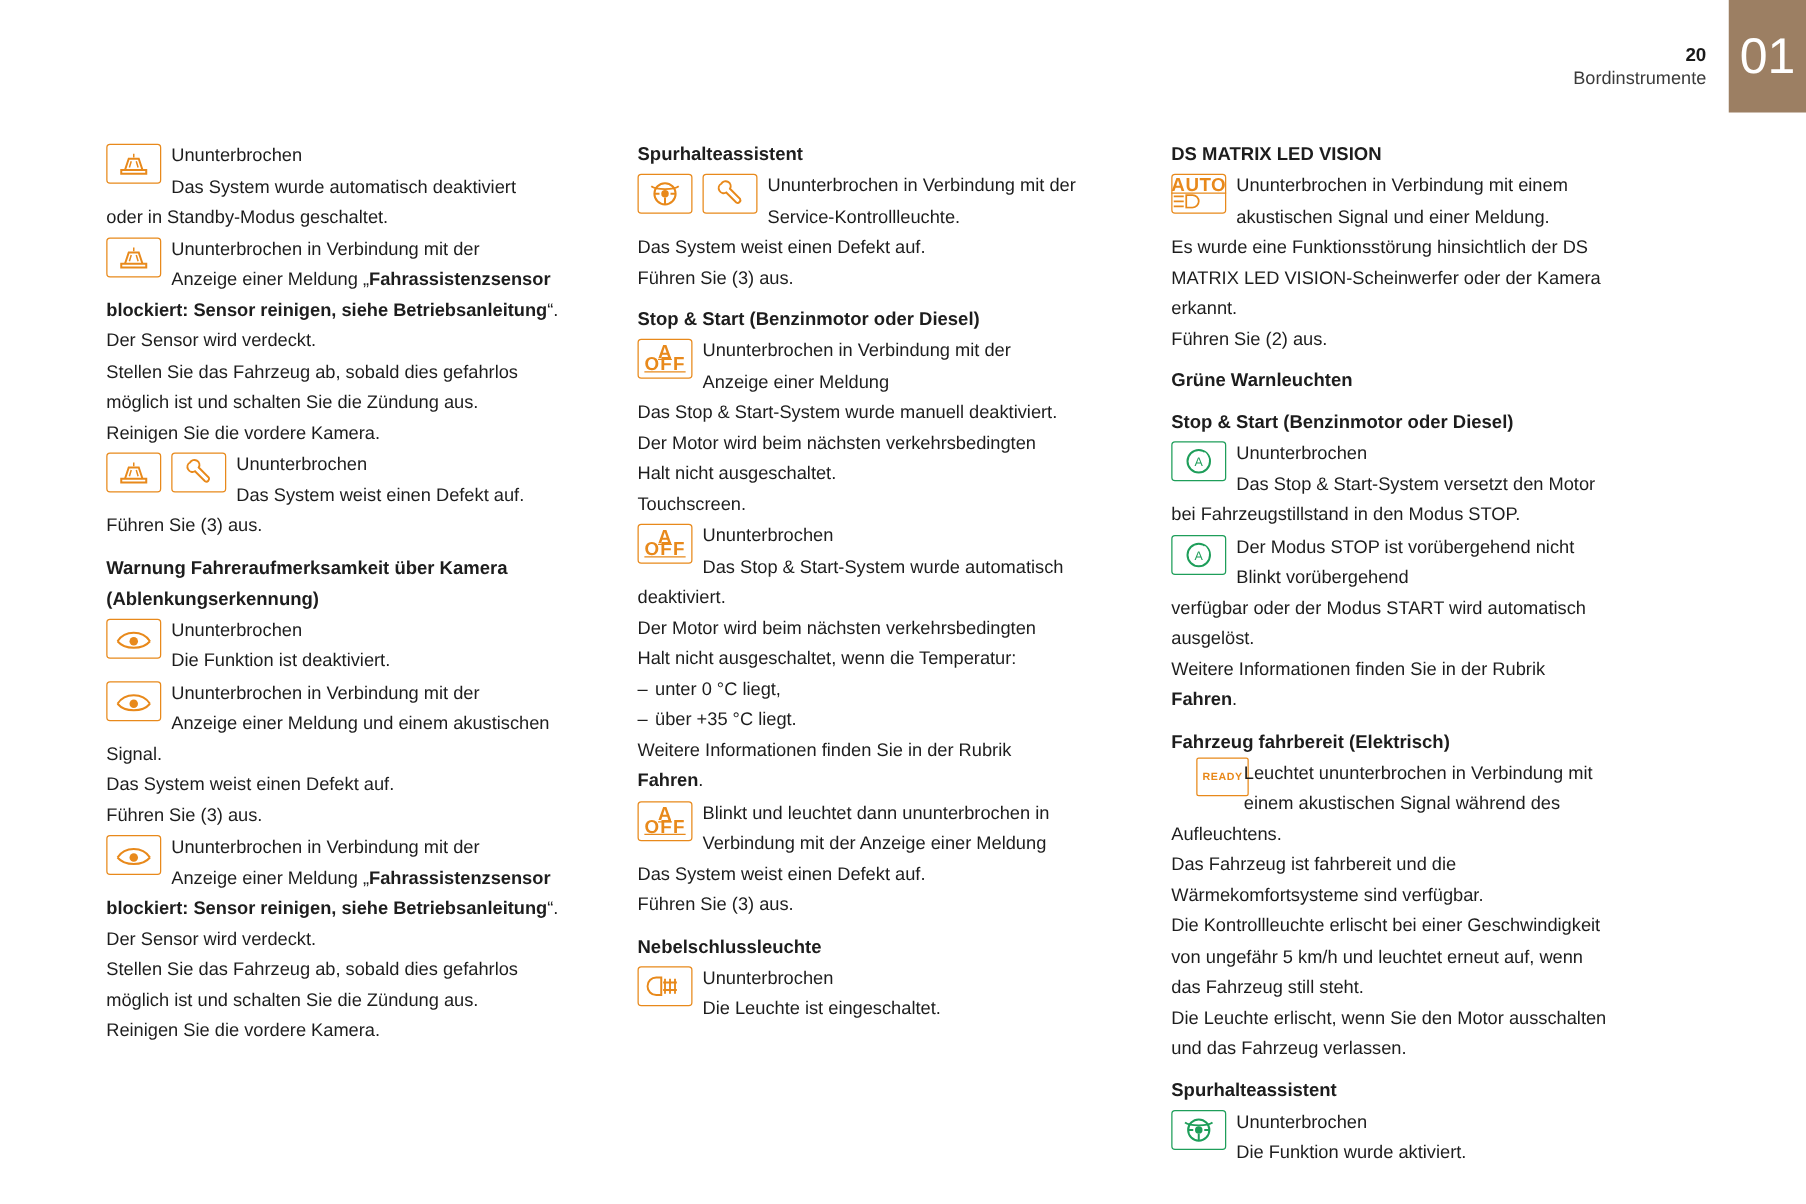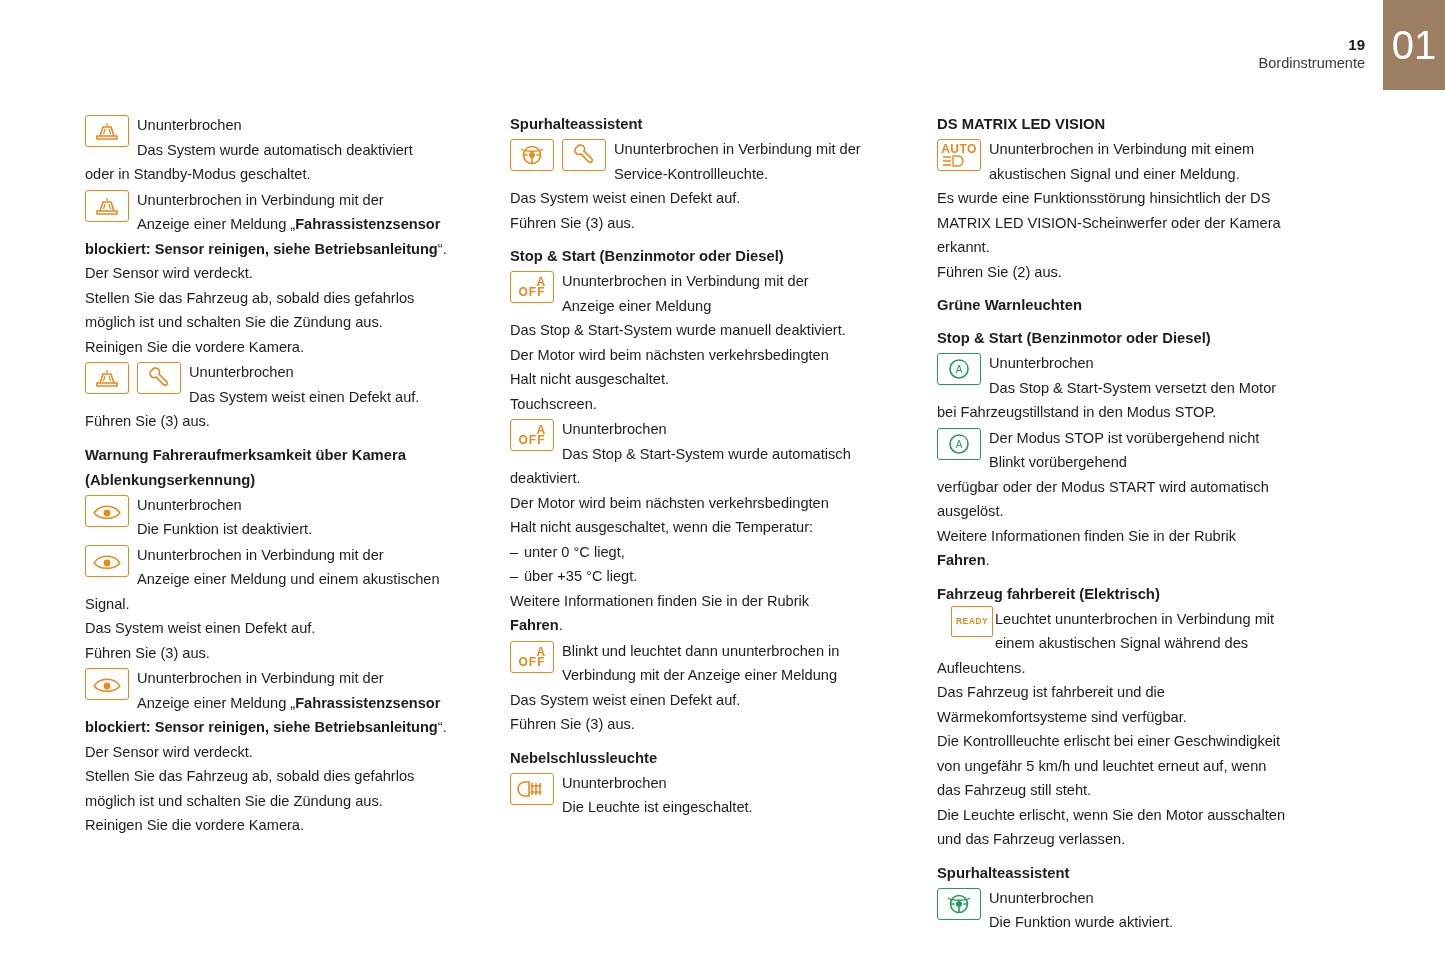--- a/index.html
+++ b/index.html
@@ -132,50 +132,51 @@
     border-radius: 3px;
     display: inline-flex;
     align-items: center;
     justify-content: center;
     flex: 0 0 auto;
     background: #fff;
   }
   .icon.green { border-color: #1E9E5A; }
   .icon svg { display: block; }
   .icon-text {
-    font-size: 12px;
+    font-size: 15px;
     font-weight: bold;
     color: #E8891B;
     letter-spacing: 0.3px;
     line-height: 10px;
-    text-align: right;
+    text-align: center;
+    text-decoration: underline;
   }
   .icon.ready {
     border: none;
     width: 50px;
     height: 26px;
-    justify-content: center;
+    justify-content: flex-start;
     padding-left: 20px;
   }
   .ready-badge {
     border: 1.4px solid #E8891B;
     border-radius: 2px;
     padding: 2px 4px;
     font-size: 8.5px;
     font-weight: bold;
     color: #E8891B;
     letter-spacing: 0.5px;
   }
 </style>
 </head>
 <body>
 
 <div class="page-header">
   <div class="header-text">
-    <div class="header-pagenum">19</div>
+    <div class="header-pagenum">20</div>
     <div class="header-chaptername">Bordinstrumente</div>
   </div>
   <div class="chapter-tab">01</div>
 </div>
 
 <div class="content">
 
   <div class="col col-1">
 
     <div class="iconblock clearfix">

